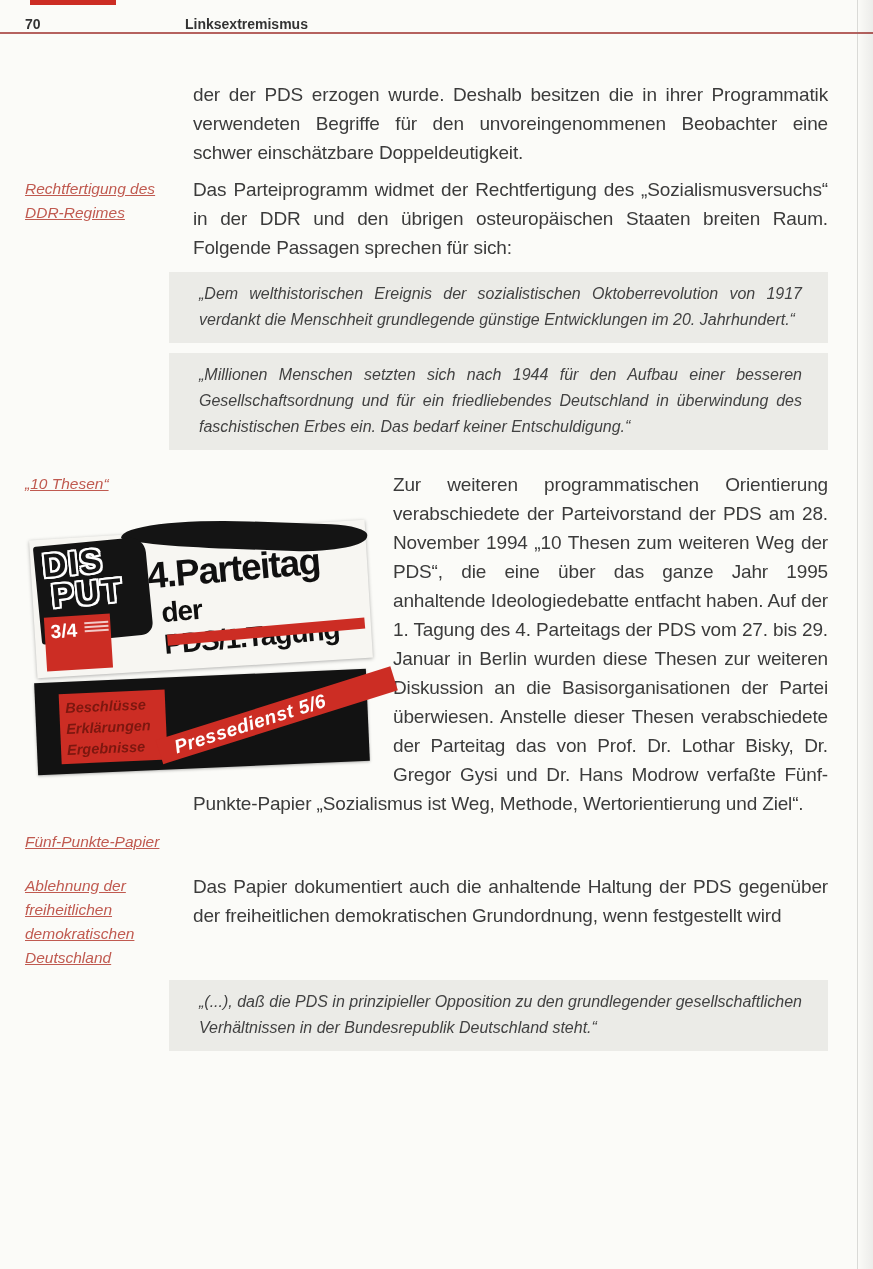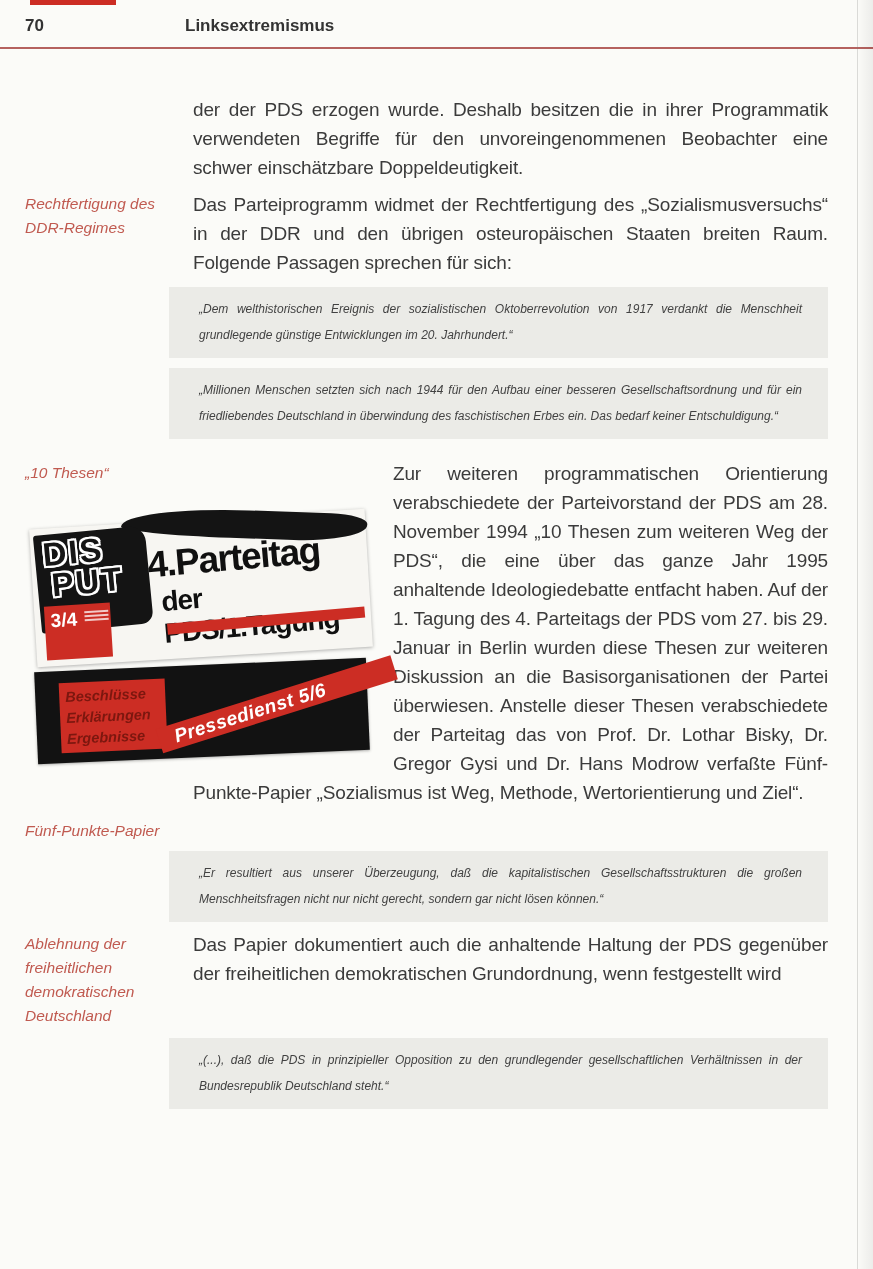--- a/index.html
+++ b/index.html
@@ -10,33 +10,33 @@
     overflow:hidden;
     font-family:"Liberation Sans", sans-serif;
     color:#3b3b3b;
     display:flow-root;
   }
   .top-red-mark { position:absolute; left:30px; top:0; width:86px; height:5px; background:var(--mag-red,#cc2d24); }
   .edge-shade { position:absolute; right:0; top:0; width:16px; height:100%;
     background:linear-gradient(to right, rgba(0,0,0,0), rgba(0,0,0,0.06)); }
   .edge-line { position:absolute; right:15px; top:0; width:1px; height:100%; background:rgba(120,120,115,0.25); }
 
-  .header { height:49px; box-sizing:border-box; padding:16px 0 0 25px;
-    border-bottom:2px solid var(--rule,#b5625f); font-weight:bold; font-size:17px; color:#333; }
+  .header { height:34px; box-sizing:border-box; padding:16px 0 0 25px;
+    border-bottom:2px solid var(--rule,#b5625f); font-weight:bold; font-size:14px; color:#333; }
   .header .pagenum { display:inline-block; width:160px; }
 
   .sec { display:flex;gap:8px; }
   .note { width:185px; flex:none; box-sizing:border-box; padding:2px 12px 0 25px;
-    font-style:italic; font-size:15.5px; line-height:24px; color:var(--note-red,#c05a50); }
+    font-style:italic; font-size:15.5px; line-height:24px; color:var(--note-red,#c05a50);text-decoration:underline; }
   .bodycol { width:635px; flex:none; }
   .para { margin:0; font-size:19px; line-height:29px; text-align:justify; letter-spacing:-0.15px; }
 
   .quote { box-sizing:border-box; margin-left:-24px; width:659px;
     background:var(--quote-bg,#ebebe7); padding:9px 26px 10px 30px;
-    font-style:italic; font-size:12px; line-height:26px; color:#424242; text-align:justify; }
+    font-style:italic; font-size:16px; line-height:26px; color:#424242; text-align:justify; }
 
   .mt-a { margin-top:46px; } .mt-b { margin-top:8px; } .mt-c { margin-top:10px; }
   .mt-d { margin-top:20px; }  .mt-e { margin-top:8px; }
 
   
   .mag { float:left; width:348px; height:240px; margin:58px 14px 8px -162px; position:relative; }
   .cover-top { position:absolute; left:2px; top:2px; width:336px; height:138px;
     background:#f7f6f2; transform:rotate(-3.5deg); box-shadow:0 1px 4px rgba(0,0,0,0.3); }
   .swoosh { position:absolute; left:92px; top:-6px; width:246px; height:28px; background:#141414;
     transform:rotate(5.5deg); border-radius:70% 20% 40% 60% / 100% 45% 85% 35%; }
@@ -143,23 +143,20 @@
       <div style="clear:both;"></div>
     </div>
   </div>
 
   <div class="sec mt-c">
     <div class="note">Fünf-Punkte-Papier</div>
   </div>
 
   <div class="sec mt-e">
     <div class="note"></div>
-    <div class="bodycol">
-        <div class="quote">„Er resultiert aus unserer Überzeugung, daß die kapitalistischen Gesellschaftsstrukturen die großen Menschheitsfragen nicht nur nicht gerecht, sondern gar nicht lösen können.“</div>
-      </div>
   </div>
 
   <div class="sec mt-e">
     <div class="note">Ablehnung der freiheitlichen demokratischen Deutschland</div>
     <div class="bodycol">
         <p class="para">Das Papier dokumentiert auch die anhaltende Haltung der PDS gegenüber der freiheitlichen demokratischen Grundordnung, wenn festgestellt wird</p>
       </div>
   </div>
 
   <div class="sec mt-c">

